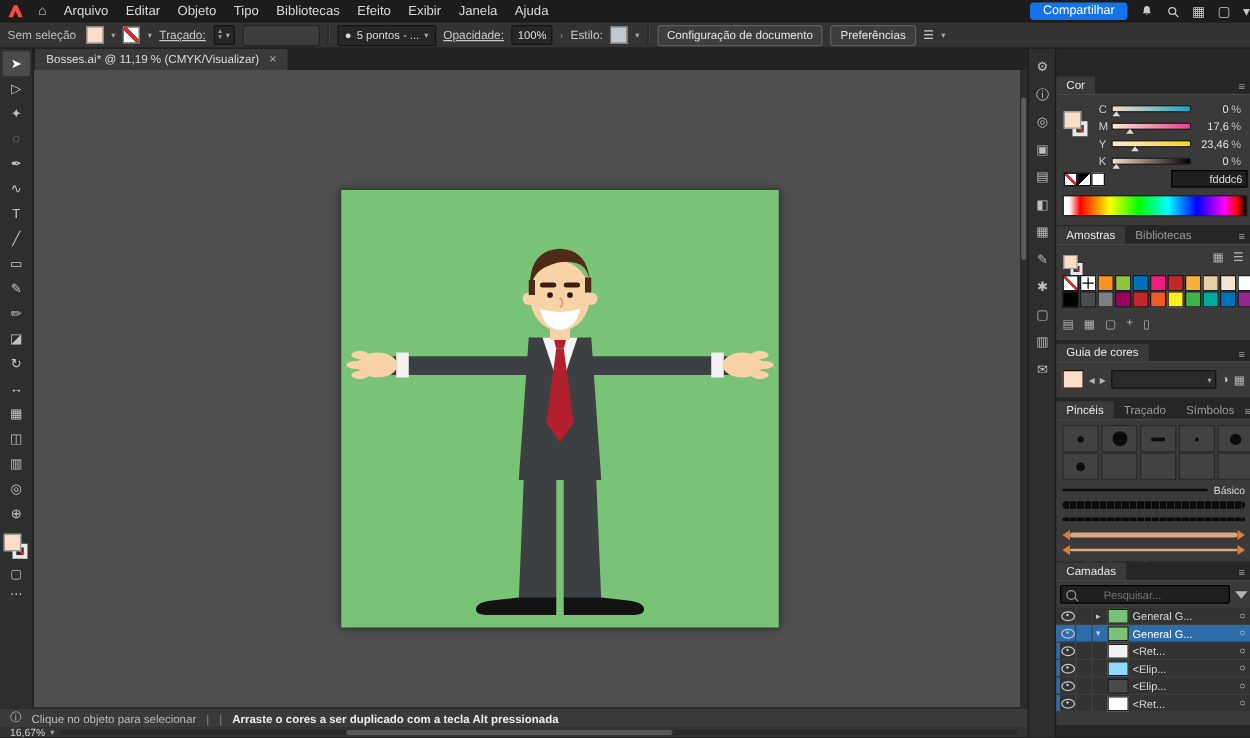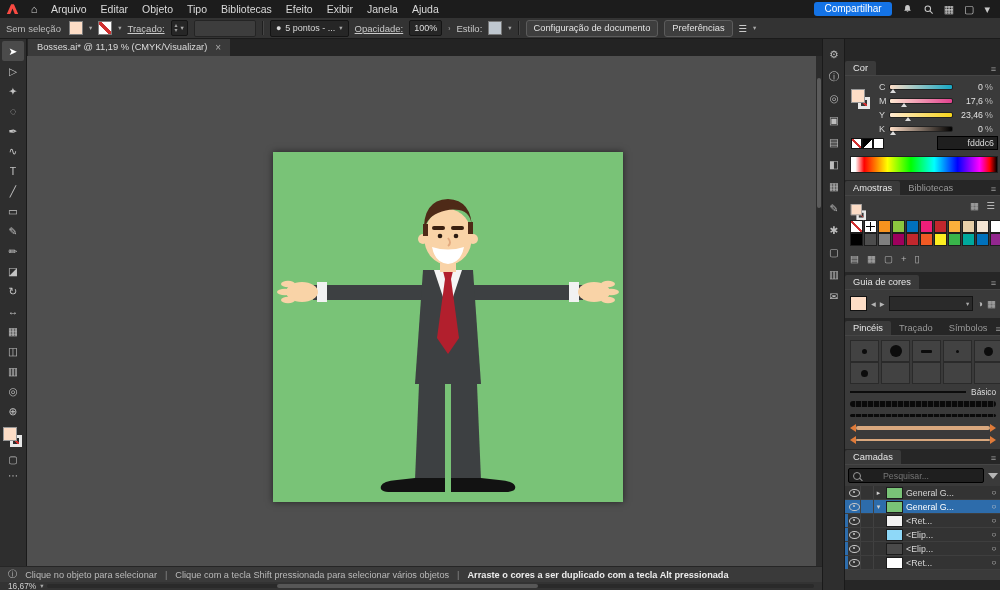--- a/index.html
+++ b/index.html
@@ -2,21 +2,21 @@
 <html><head>
 <meta charset="utf-8">
 <style>
   html,body{margin:0;padding:0;background:#111}
   .app{position:relative;width:1000px;height:590px;background:#2b2b2b;font-family:"Liberation Sans",sans-serif;color:#d6d6d6;font-size:10px;overflow:hidden}
   
   .menubar{position:absolute;left:0;top:0;width:1000px;height:18px;background:#1c1c1c;display:flex;align-items:center;z-index:30}
   .logo{width:24px;height:18px;display:flex;align-items:center;justify-content:center}
   .home{width:20px;text-align:center;color:#cfcfcf;font-size:11px}
   .menu-item{padding:0 7px;font-size:10.5px;color:#dadada;line-height:18px;cursor:default}
-  .mb-right{margin-left:auto;display:flex;gap:10px;padding-right:10px}
+  .mb-right{margin-left:auto;display:flex;gap:10px;}
   .share-btn{background:#1473e6;color:#fff;font-size:10px;line-height:14px;padding:0 10px;border-radius:3px}
   .mb-ico{color:#c9c9c9;font-size:11px;display:flex;align-items:center}
   
   .controlbar{position:absolute;left:0;top:18px;width:1000px;height:20px;background:#333;border-bottom:1px solid #1b1b1b;display:flex;align-items:center;gap:6px;padding-left:6px;z-index:29}
   .cb-status{color:#bdbdbd;font-size:9.5px;margin-right:2px}
   .cb-swatch{width:12px;height:12px;border:1px solid #7c7c7c;display:inline-block}
   .cb-swatch.stroke{background:linear-gradient(45deg,#fff 40%,#d03030 40%,#d03030 60%,#fff 60%)}
   .chev{font-size:6.5px;color:#a9a9a9}
   .u{text-decoration:underline}
   .cb-lbl{color:#c9c9c9;font-size:9.5px}
@@ -571,21 +571,20 @@
           </div>
         </div>
       </div>
     </div>
   </div>
 
   <div class="statusbar">
     <span>ⓘ</span>
     <span>Clique no objeto para selecionar</span>
     <span class="pipe">|</span>
-    <span>Clique com a tecla Shift pressionada para selecionar vários objetos</span>
     <span class="pipe">|</span>
     <span class="bold">Arraste o cores a ser duplicado com a tecla Alt pressionada</span>
   </div>
 
   <div class="zoombar">
     <span>16,67%</span>
     <span class="chev">▾</span>
     <span class="hscroll">
         <span class="thumb"></span>
       </span>

